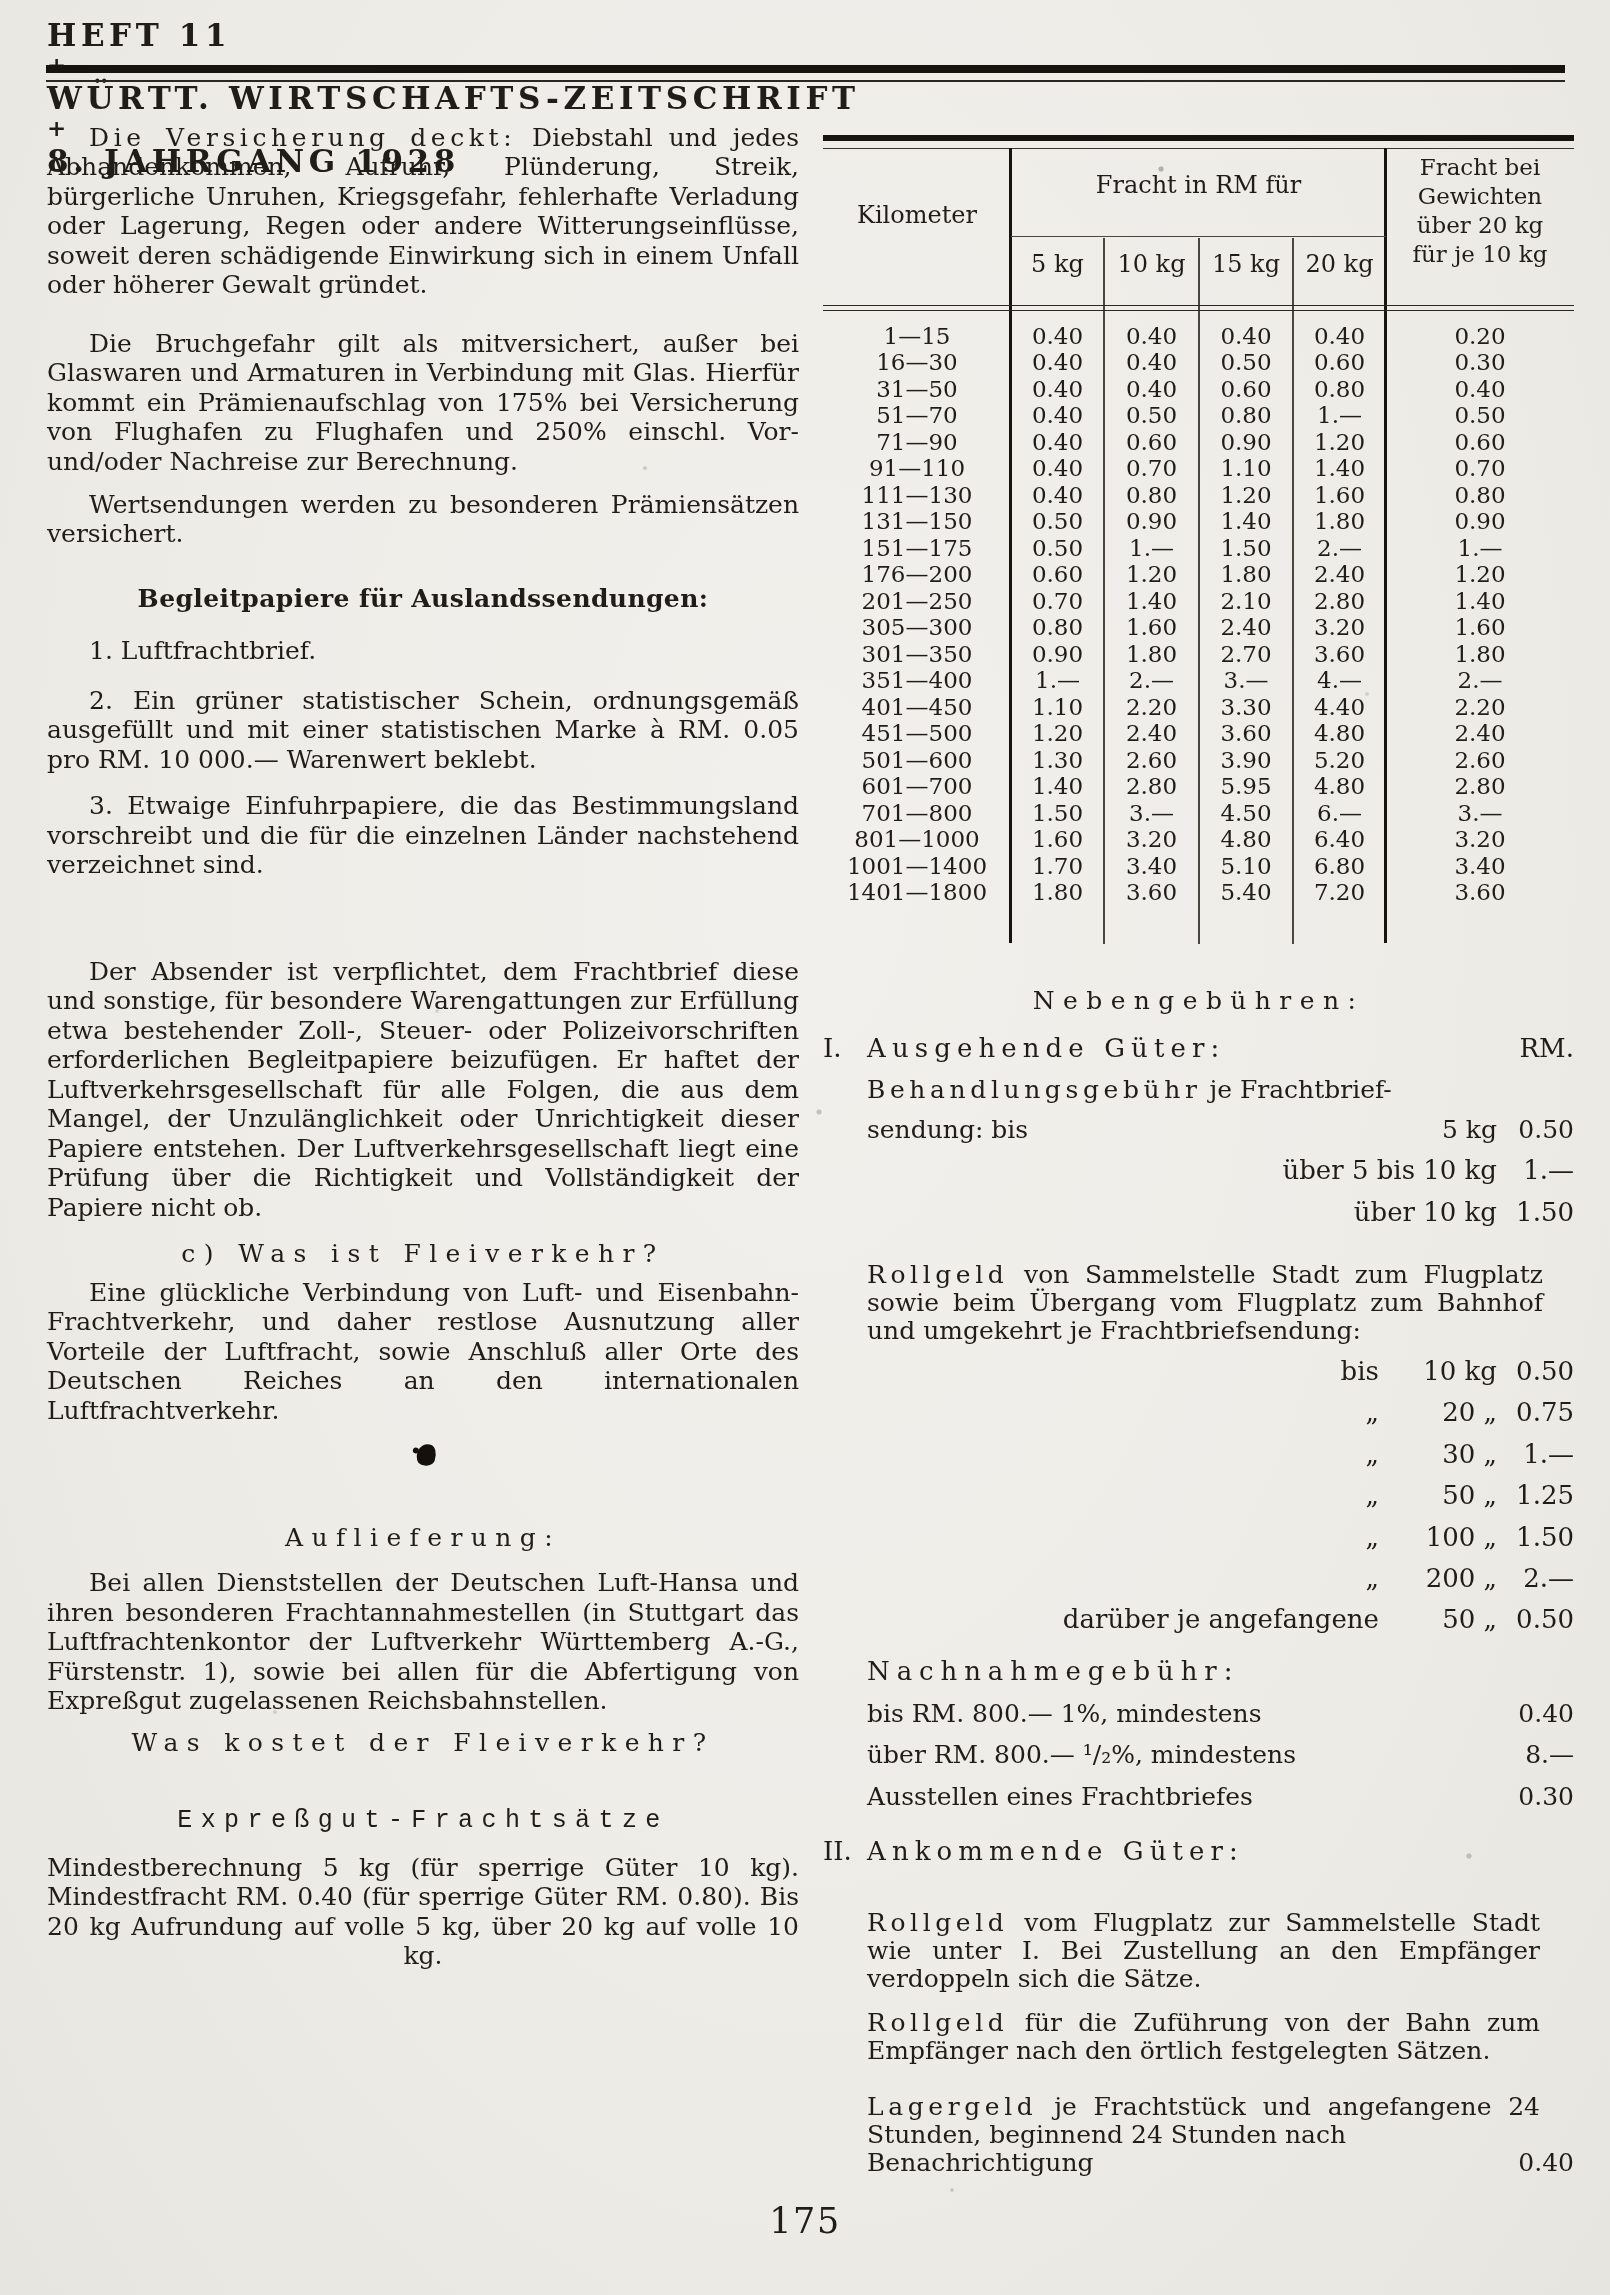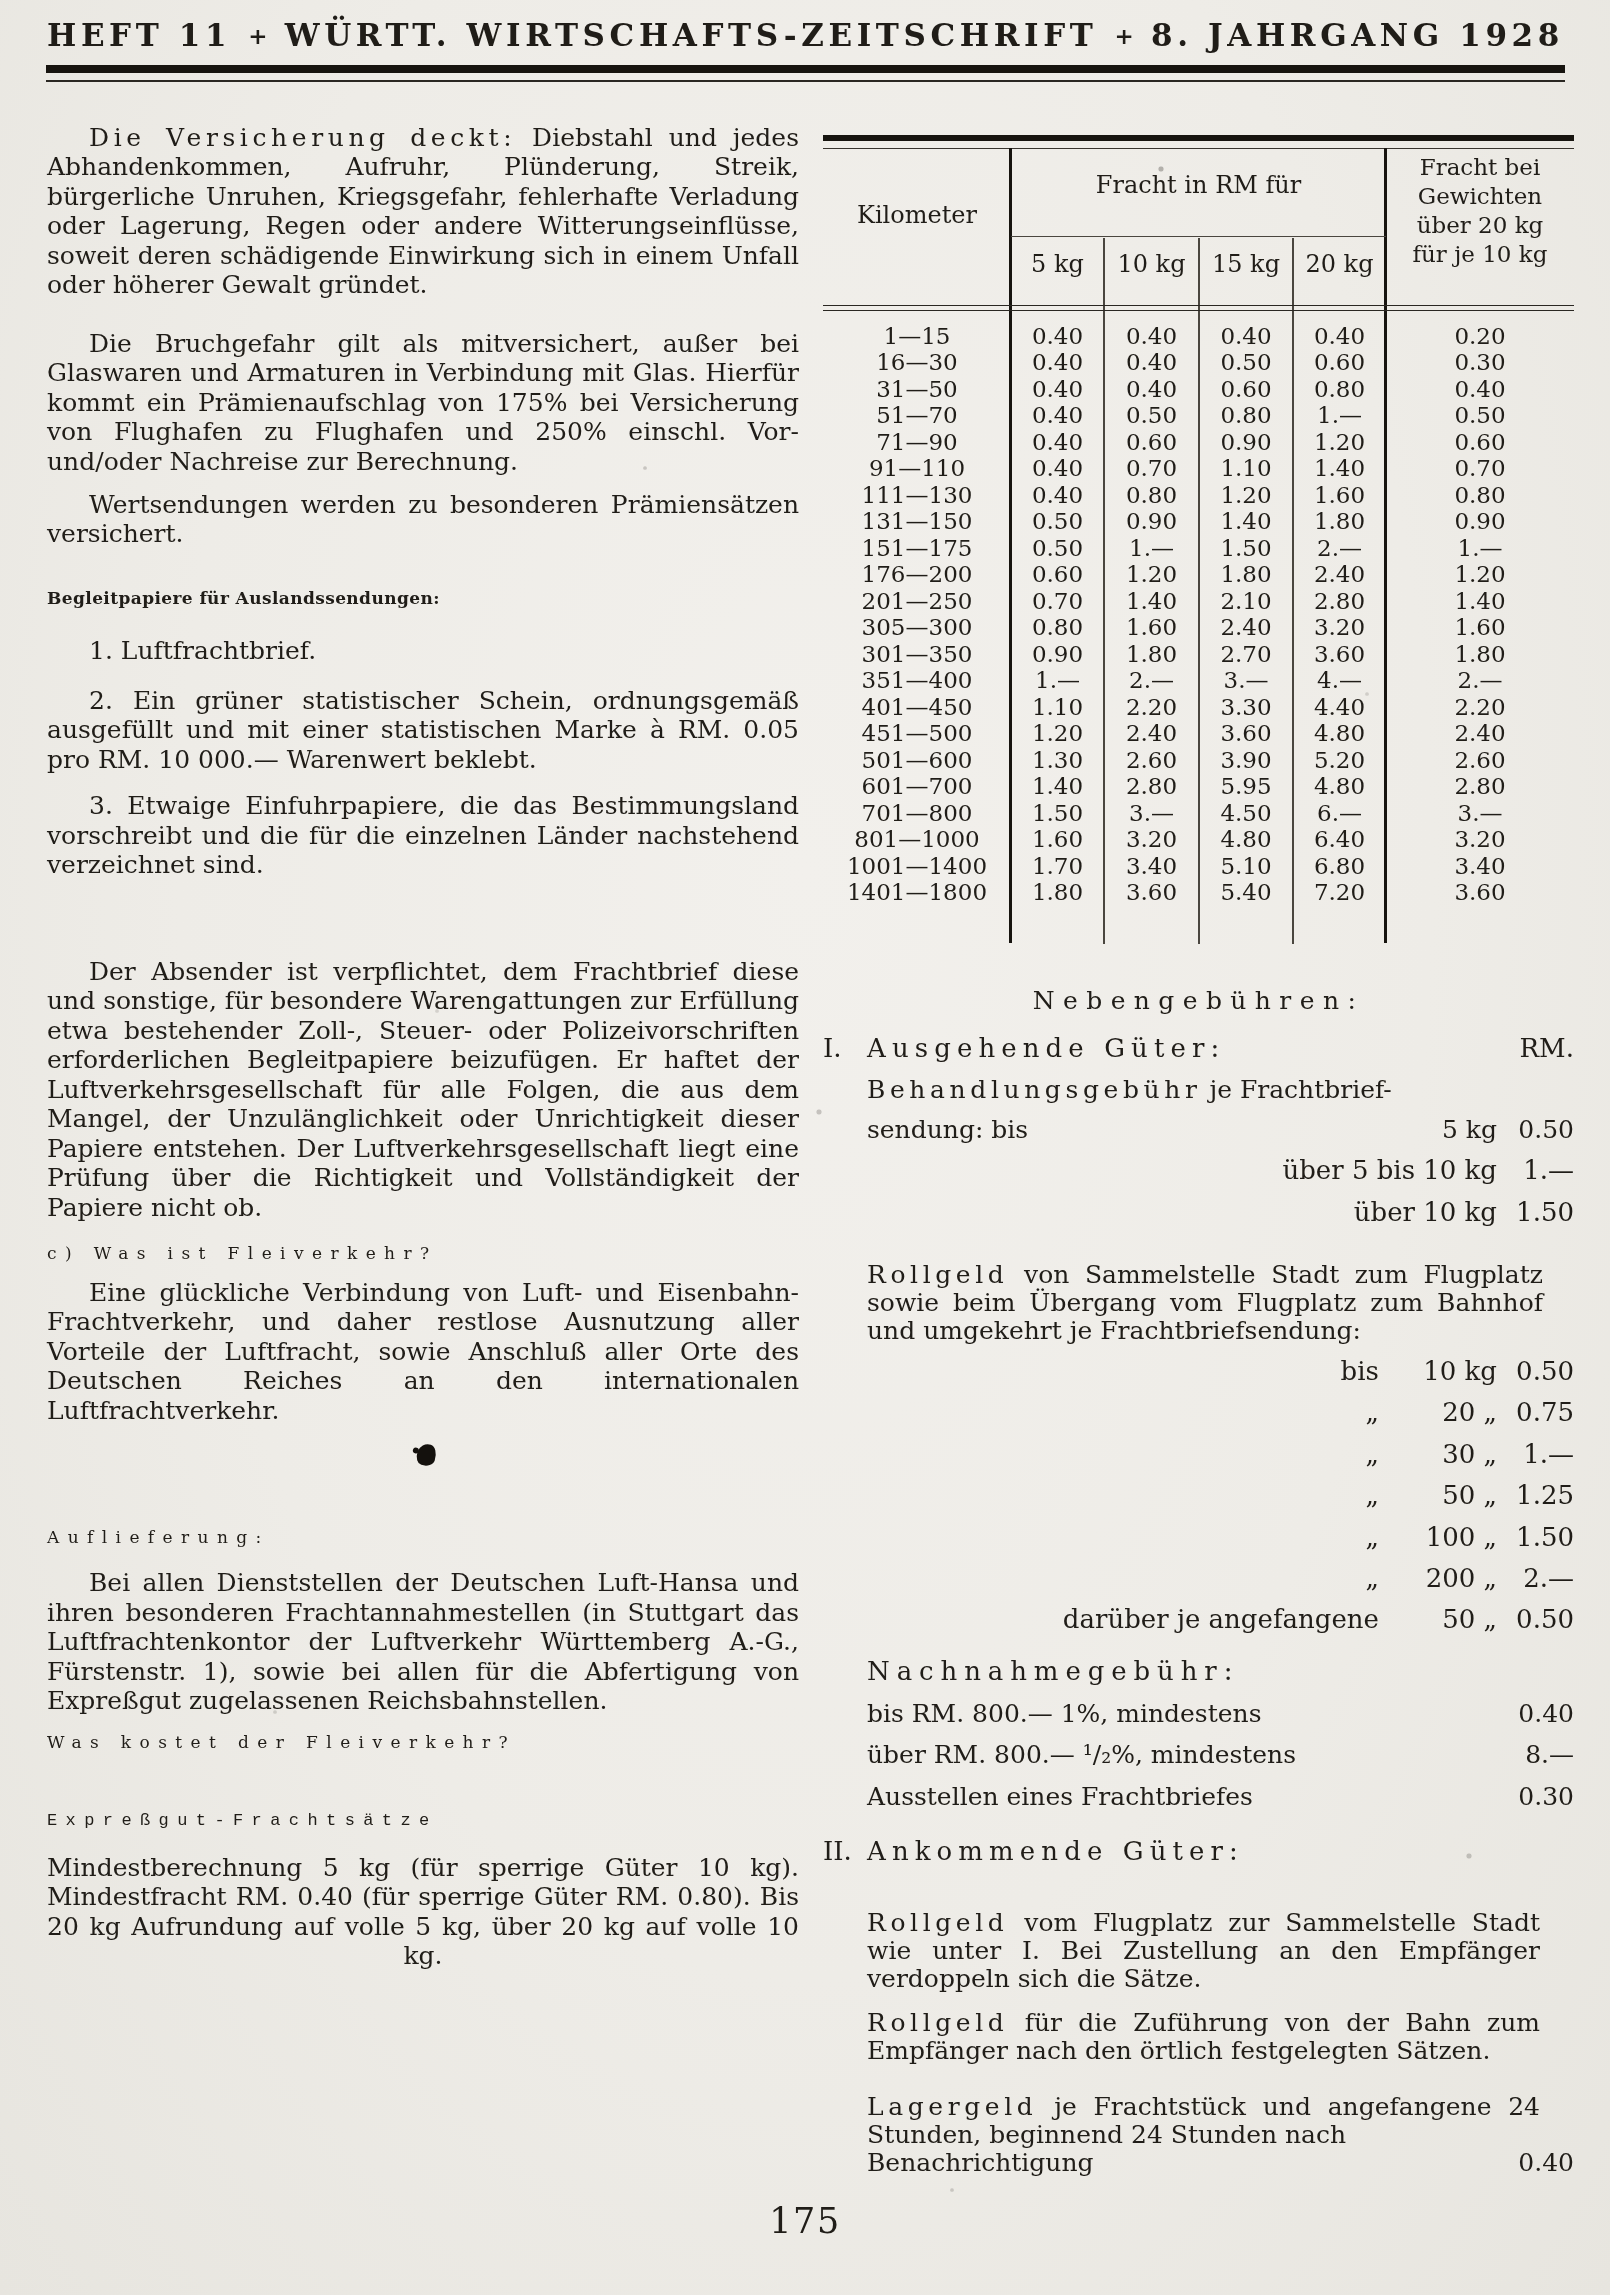--- a/index.html
+++ b/index.html
@@ -10,35 +10,35 @@
     background: radial-gradient(ellipse at 50% 38%, #f2f0ec 0%, #eeece7 55%, #e7e5df 100%);
     color:#201d18;
     font-family:"DejaVu Serif","Liberation Serif",serif;
     overflow:hidden;
   }
 
   
   .masthead {
     position:absolute; left:47px; top:17px; width:1517px;
     display:flex; justify-content:space-between; align-items:baseline;
-    font-weight:bold; font-size:31px; letter-spacing:4.6px; white-space:nowrap;
+    font-weight:bold; font-size:31px; letter-spacing:4.6px; white-space:nowrap;flex-direction:column;
   }
   .masthead .sep { font-size:23px; letter-spacing:0; transform:translateY(-2.3px); }
   .rule-thick { position:absolute; left:46px; top:65px; width:1519px; height:7.7px; background:#17140f; }
   .rule-thin  { position:absolute; left:46px; top:80px; width:1519px; height:2.3px; background:#2a2722; }
 
   
   .col-left {
     position:absolute; left:47px; top:98px; width:752px;
     font-size:25px; line-height:29.5px; text-align:justify;
   }
   .col-left p { margin:0; }
   .ind { text-indent:42px; }
   .sperr  { letter-spacing:4.6px; }
-  .h-center { text-indent:0; font-size:17px; }
+  .h-center { text-align:center; text-indent:0; font-size:25px; }
   .h-bold { font-weight:bold; letter-spacing:0.4px; }
   .h-ls { letter-spacing:8.4px; }
   .m-p1 { margin-top:24.5px !important; }
   .m-p2 { margin-top:29px !important; }
   .m-p3 { margin-top:13.8px !important; }
   .m-hbegl { margin-top:35px !important; }
   .m-item1 { margin-top:23px !important; }
   .m-item2 { margin-top:20px !important; }
   .m-item3 { margin-top:17px !important; }
   .m-absender { margin-top:77px !important; }

